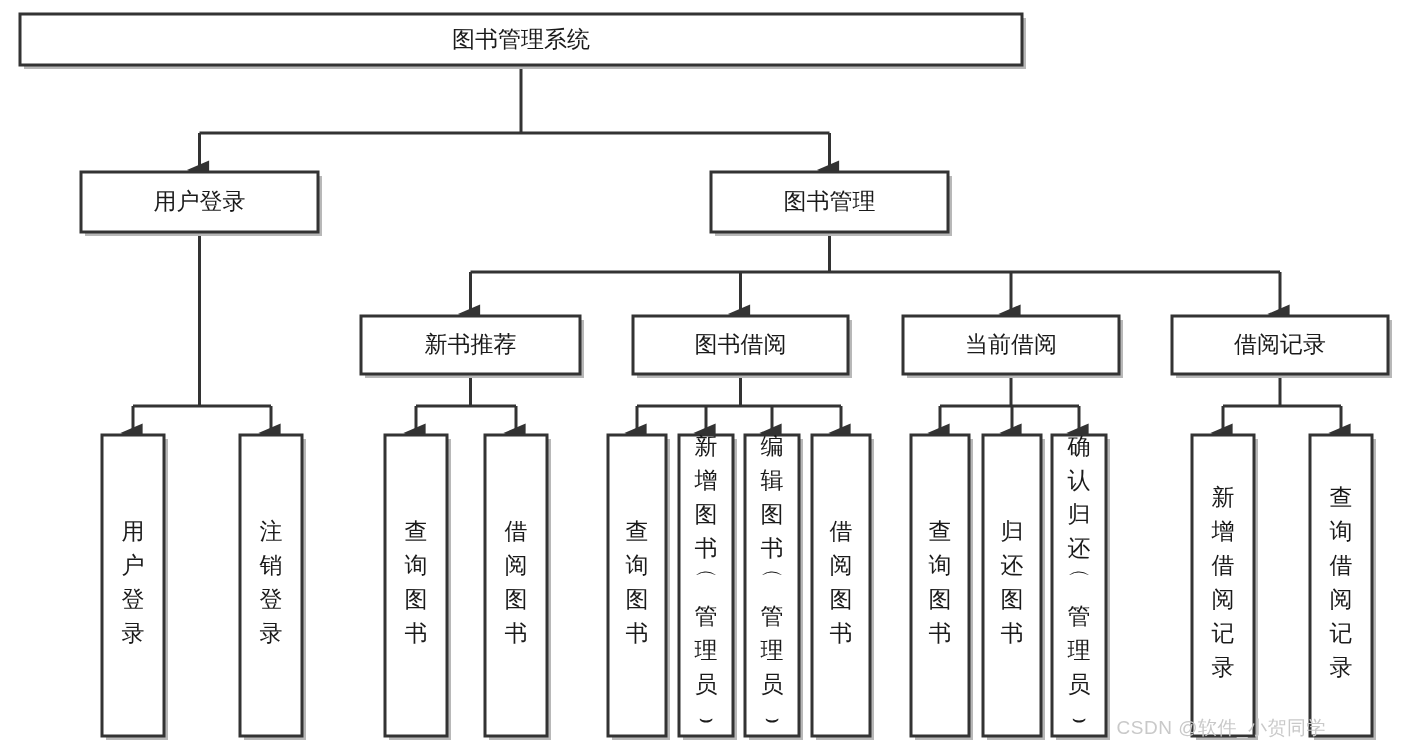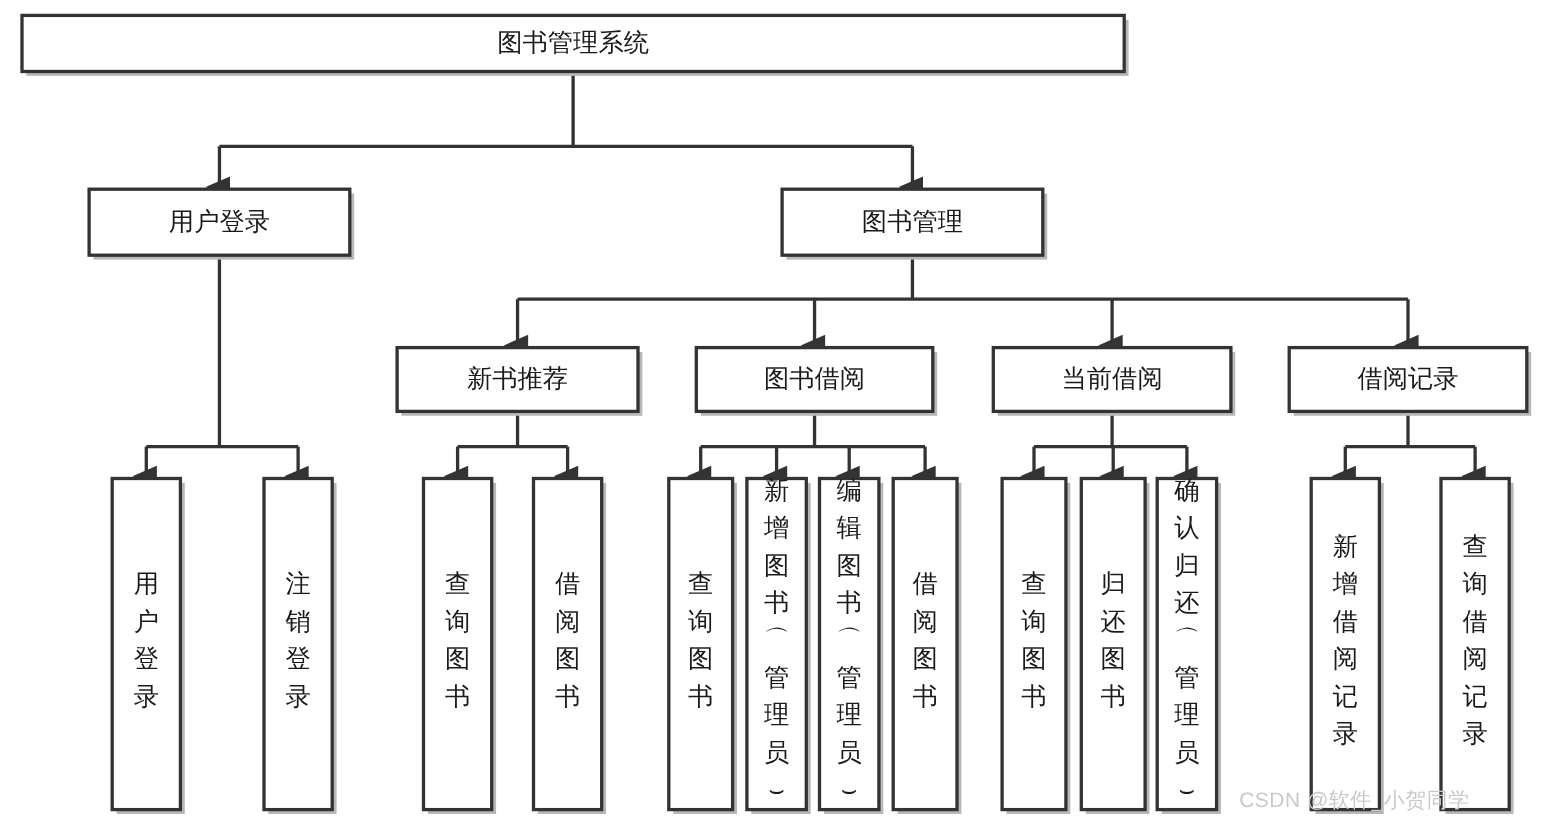--- a/index.html
+++ b/index.html
@@ -50,21 +50,21 @@
     white-space: pre;
   }
   .node-label-v {
     font-family: "Liberation Sans", "DejaVu Sans", sans-serif;
     font-size: 23px;
     fill: #1a1a1a;
     text-anchor: middle;
   }
   .watermark {
     position: absolute;
-    right: 8px;
+    right: 18px;
     bottom: 6px;
     font-family: "Liberation Sans", "DejaVu Sans", sans-serif;
     font-size: 19px;
     color: #c9c9c9;
     letter-spacing: 0.5px;
     user-select: none;
     pointer-events: none;
     white-space: nowrap;
   }
 </style>

